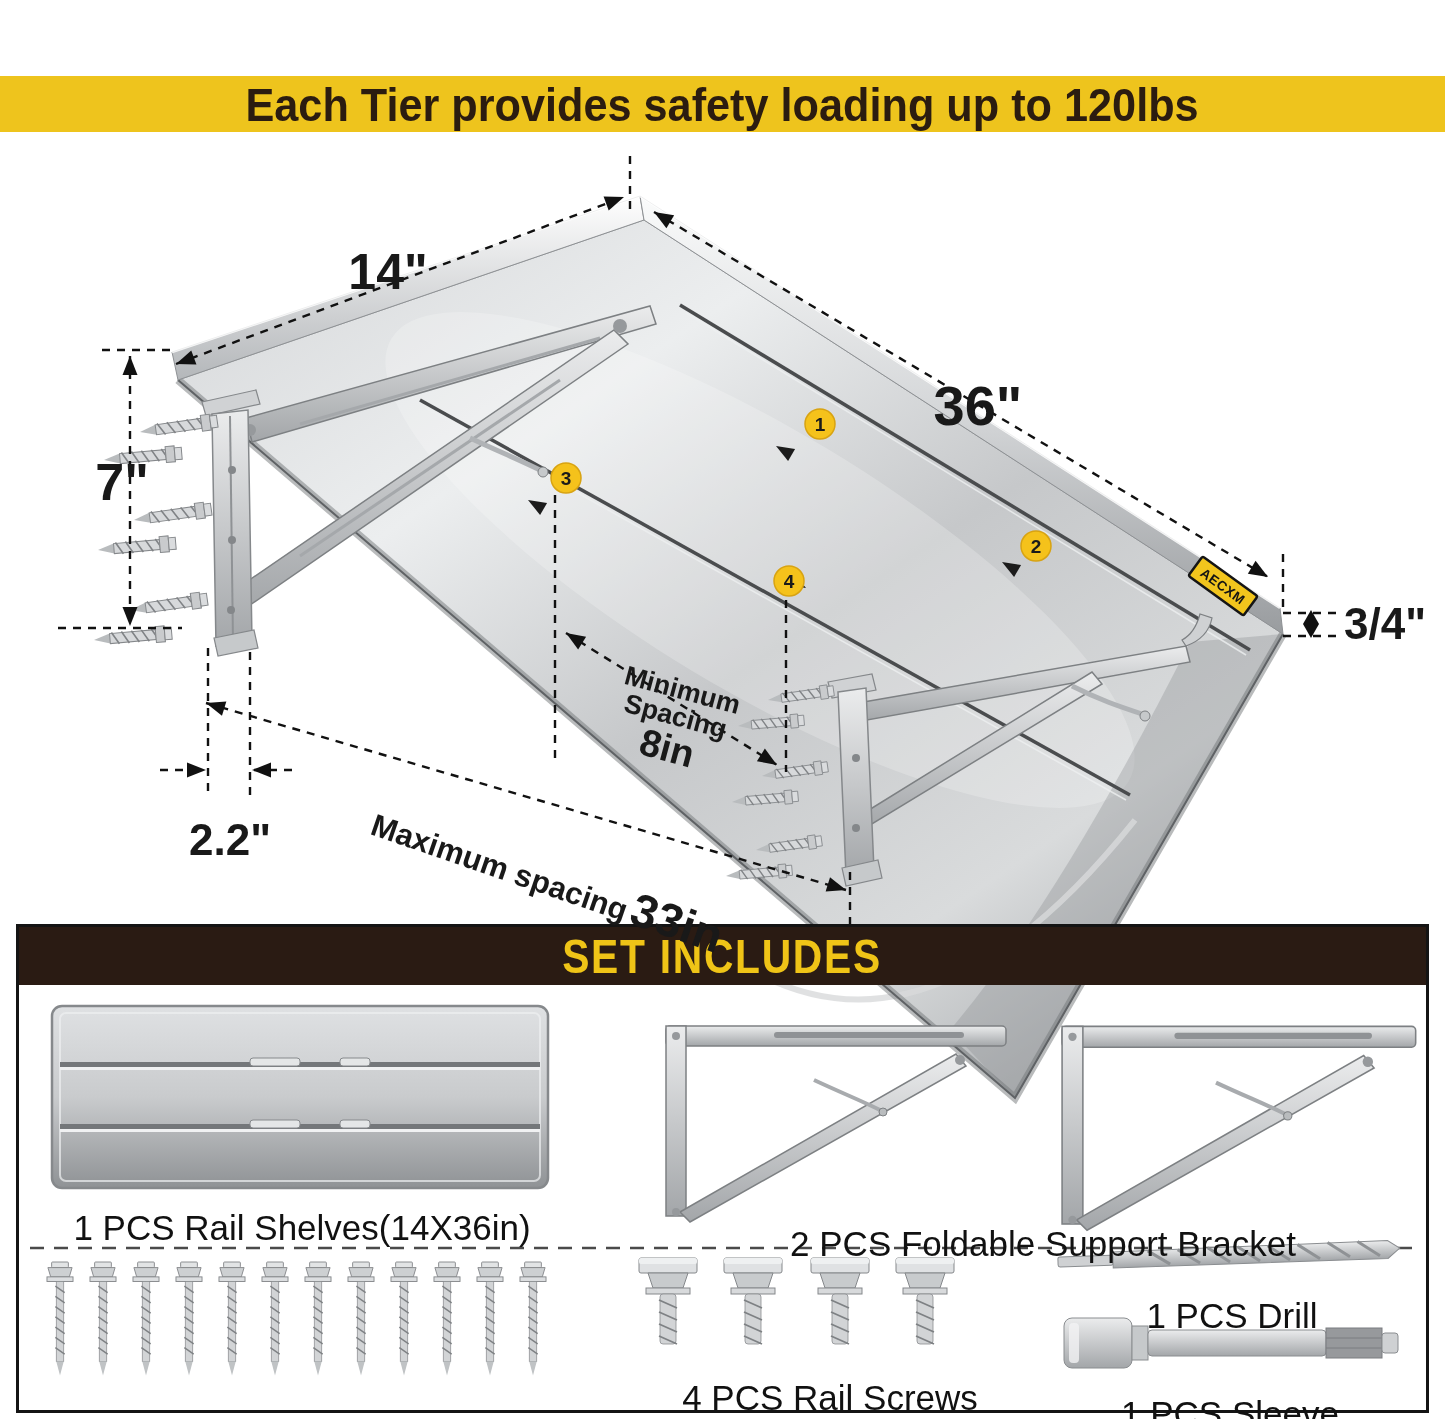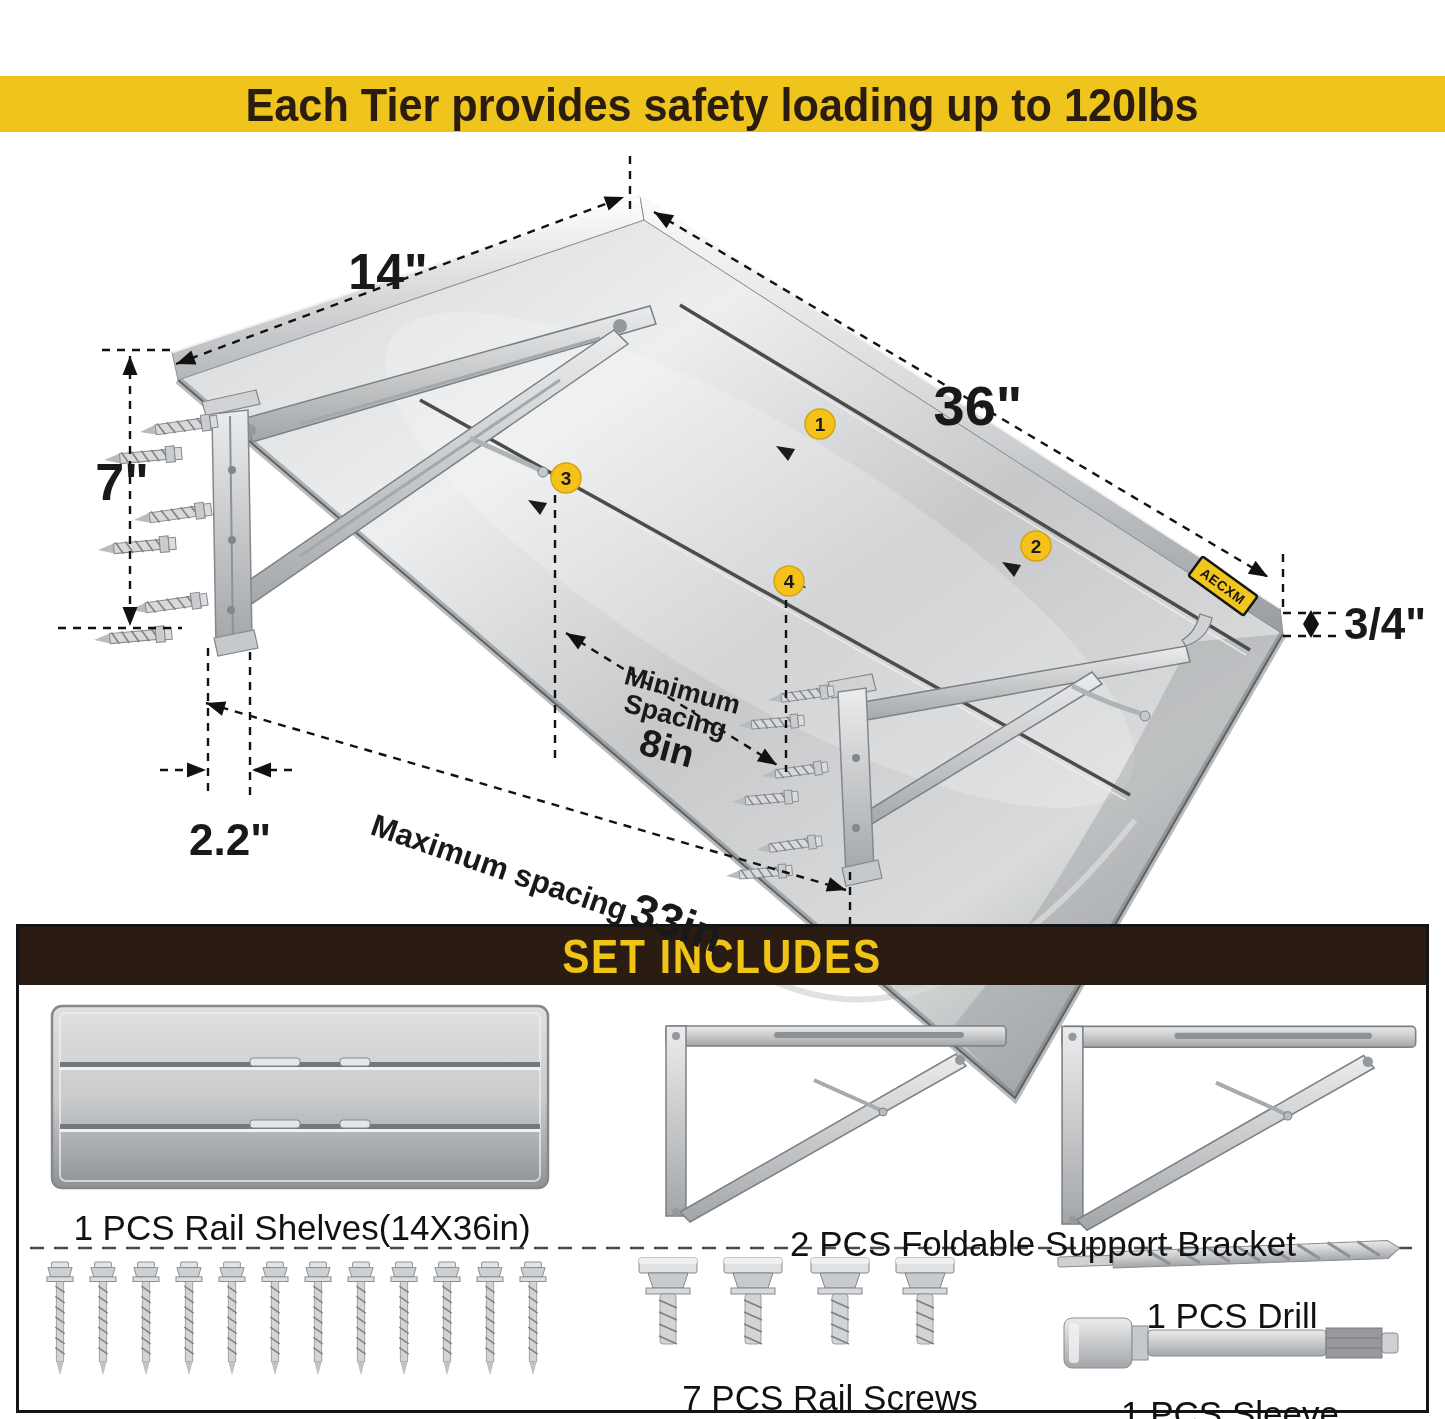--- a/index.html
+++ b/index.html
@@ -322,17 +322,17 @@
   </div>
 
   <div class="panel-frame">
     <div class="set-banner">
       <span>SET INCLUDES</span>
     </div>
   </div>
 
   <div class="item-label" style="left:302px;top:1208px;">1 PCS Rail Shelves(14X36in)</div>
   <div class="item-label" style="left:1043px;top:1208px;margin-top:16px;">2 PCS Foldable Support Bracket</div>
-  <div class="item-label" style="left:830px;top:1378px;">7 PCS Rail Screws</div>
+  <div class="item-label" style="left:830px;top:1378px;">4 PCS Rail Screws</div>
   <div class="item-label" style="left:1232px;top:1280px;margin-top:16px;">1 PCS Drill</div>
   <div class="item-label" style="left:1230px;top:1378px;margin-top:16px;">1 PCS Sleeve</div>
 
 </div>
 
 </body></html>

